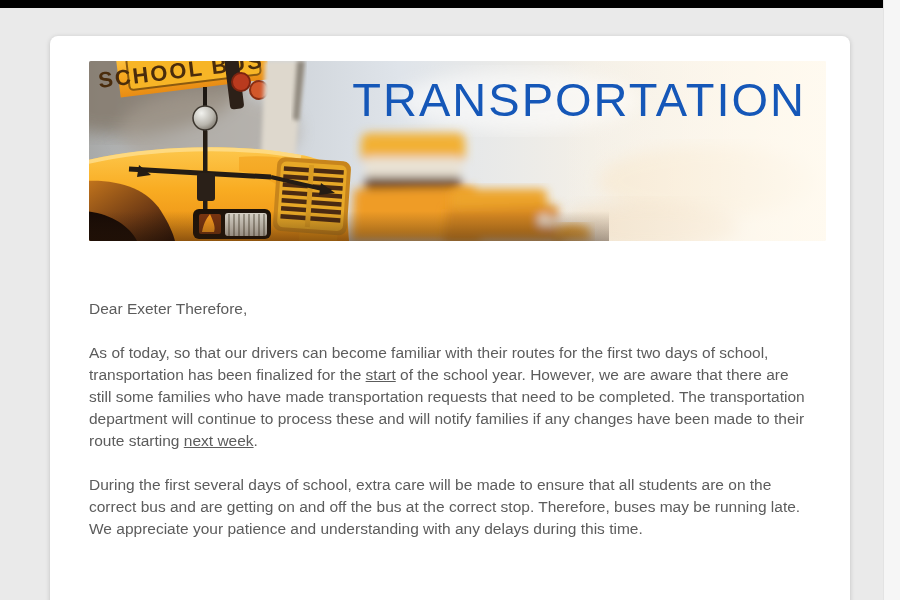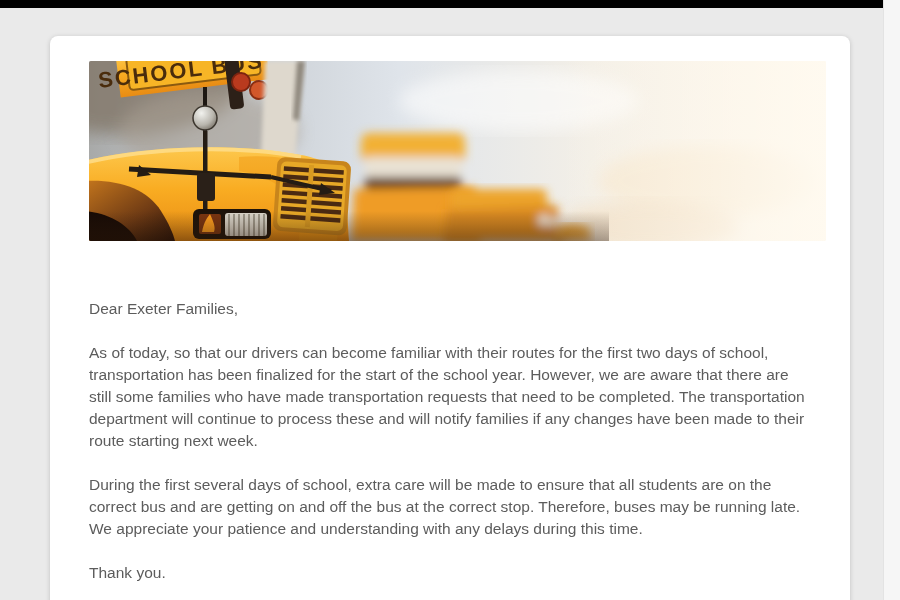--- a/index.html
+++ b/index.html
@@ -49,20 +49,21 @@
   }
   .email-body {
     padding:57px 39px 0 39px;
     color:#5c5c5c;
     font-size:15.5px;
     line-height:22px;
   }
   .email-body p { margin:0 0 22px 0; }
   .email-body a {
     color:inherit;
+    text-decoration:underline;
     cursor:pointer;
   }
 </style>
 </head>
 <body>
 
 <div class="top-bar"></div>
 <div class="scrollbar-track"></div>
 
 <div class="card">
@@ -204,23 +205,23 @@
               <line x1="175" y1="153" x2="175" y2="175"></line>
           </g>
         </g>
       </g>
 
       <rect x="0" y="150" width="520" height="30" fill="url(#bottomShade)" opacity="0.55"></rect>
       <rect x="470" y="0" width="267" height="180" fill="url(#rightGlow)"></rect>
     </svg>
 
     <div class="banner-title">
+      <div>TRANSPORTATION</div>
     </div>
   </div>
 
   <div class="email-body">
-    <p>Dear Exeter Families,</p>
+    <p>Dear Exeter Therefore,</p>
     <p><span>As of today, so that our drivers can become familiar with their routes for the first two days of school, transportation has been finalized for the </span><a>start</a><span> of the school year. However, we are aware that there are still some families who have made transportation requests that need to be completed. The transportation department will continue to process these and will notify families if any changes have been made to their route starting </span><a>next week</a><span>.</span></p>
     <p>During the first several days of school, extra care will be made to ensure that all students are on the correct bus and are getting on and off the bus at the correct stop. Therefore, buses may be running late. We appreciate your patience and understanding with any delays during this time.</p>
-    <p>Thank you.</p>
   </div>
 
 </div>
 
 </body></html>

